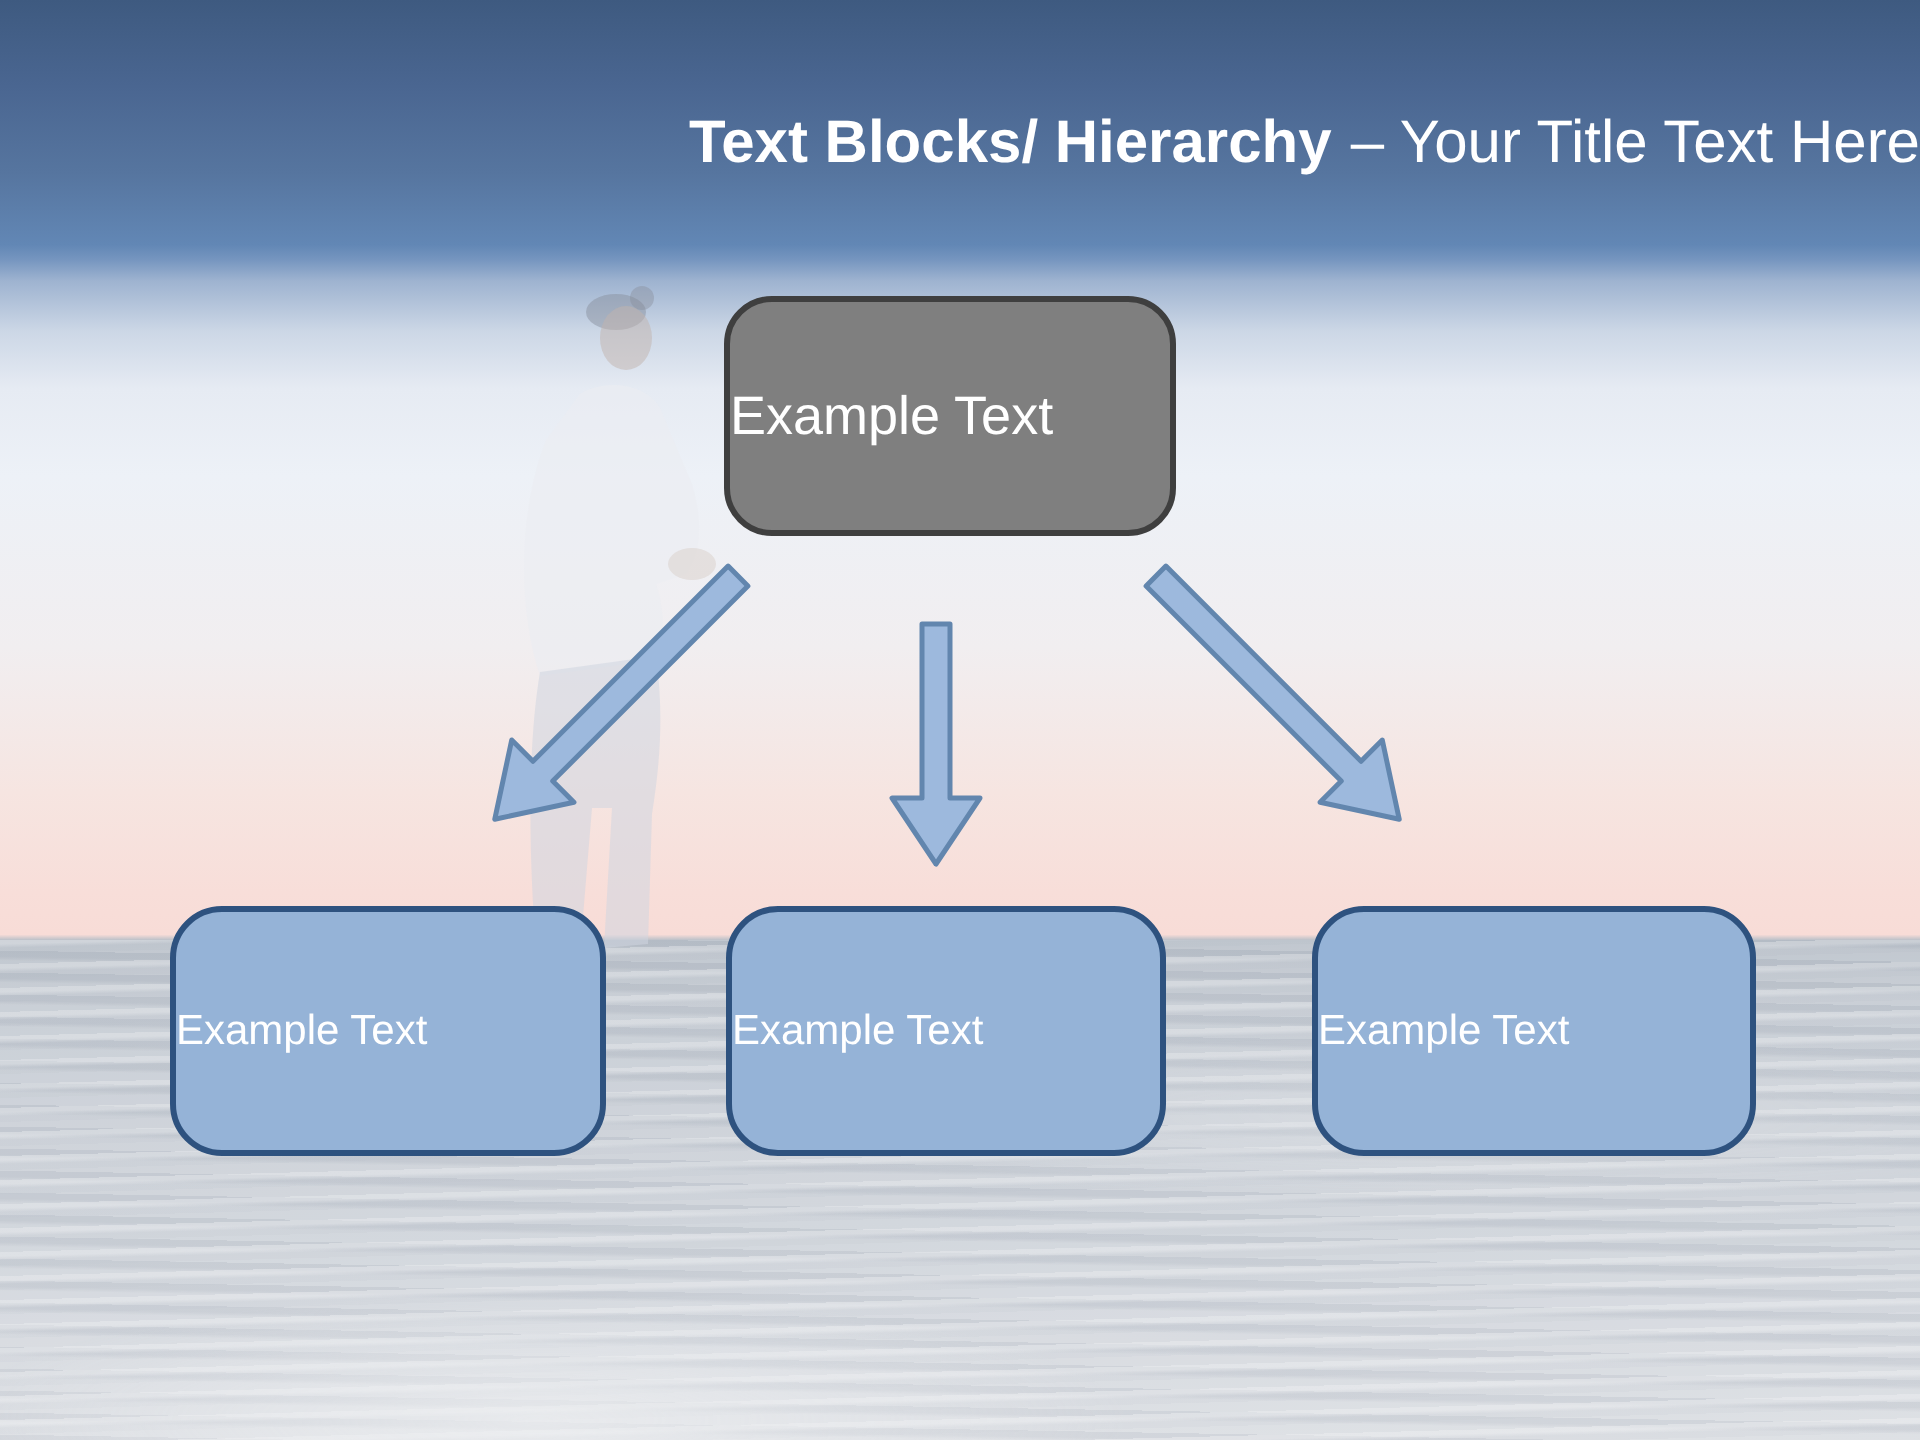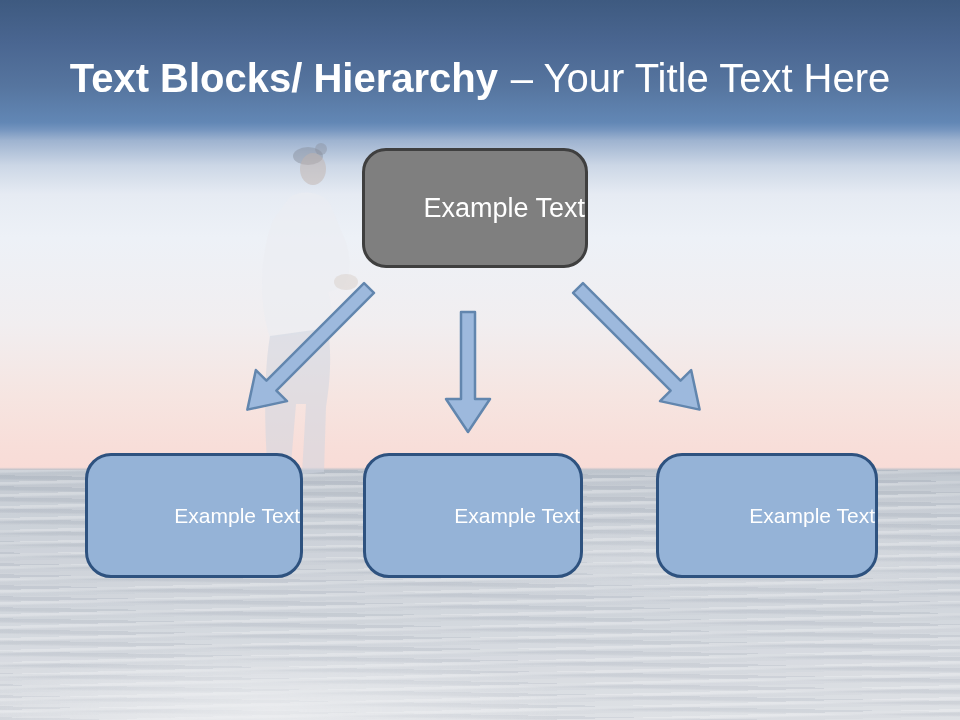--- a/index.html
+++ b/index.html
@@ -29,26 +29,26 @@
     position:absolute;left:0;top:470px;width:960px;height:250px;
     background:
       radial-gradient(ellipse 420px 90px at 28% 96%, rgba(255,255,255,.75), rgba(255,255,255,0) 70%),
       radial-gradient(ellipse 500px 60px at 75% 35%, rgba(255,255,255,.35), rgba(255,255,255,0) 70%),
       repeating-linear-gradient(178.5deg, rgba(255,255,255,.5) 0 2px, rgba(173,181,193,.12) 4px 7px, rgba(255,255,255,0) 7px 12px),
       repeating-linear-gradient(181deg, rgba(150,158,172,.18) 0 3px, rgba(255,255,255,.22) 5px 11px);
     opacity:.55;
   }
   .person{position:absolute;left:228px;top:142px;width:160px;height:350px;}
   .title{
-    position:absolute;left:0;top:54px;width:960px;text-align:center;
-    color:var(--title-text,#fff);font-size:40px;line-height:1.2;white-space:nowrap;
+    position:absolute;left:0;top:54px;width:960px;text-align:right;
+    color:var(--title-text,#fff);font-size:30px;line-height:1.2;white-space:nowrap;
   }
   .title .b{font-weight:700;margin-right:.32em;}
   .node{
-    position:absolute;display:flex;align-items:center;justify-content:flex-end;
+    position:absolute;display:flex;align-items:center;justify-content:flex-start;
     box-sizing:border-box;text-align:center;color:#fff;
   }
   .root-node{
     left:362px;top:148px;width:226px;height:120px;
     background:var(--root-fill,#7f7f7f);
     border:3px solid var(--root-border,#3f3f3f);
     border-radius:24px;font-size:27px;
   }
   .child-node{
     top:453px;width:220px;height:125px;

